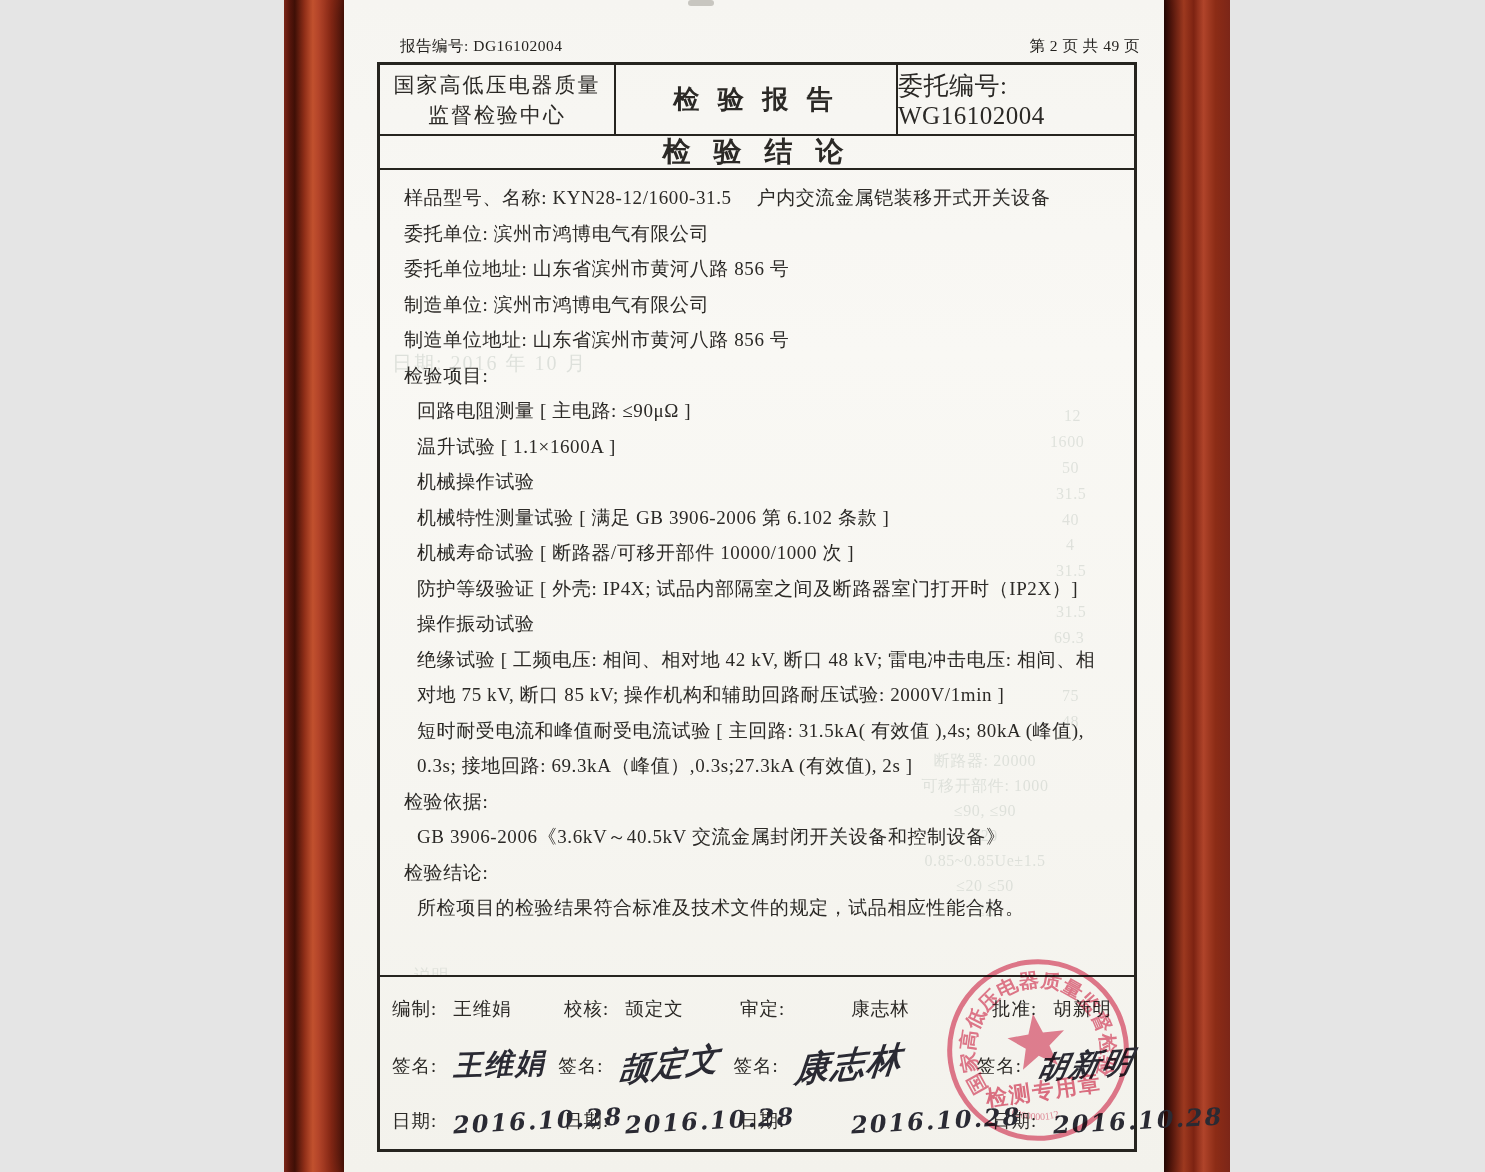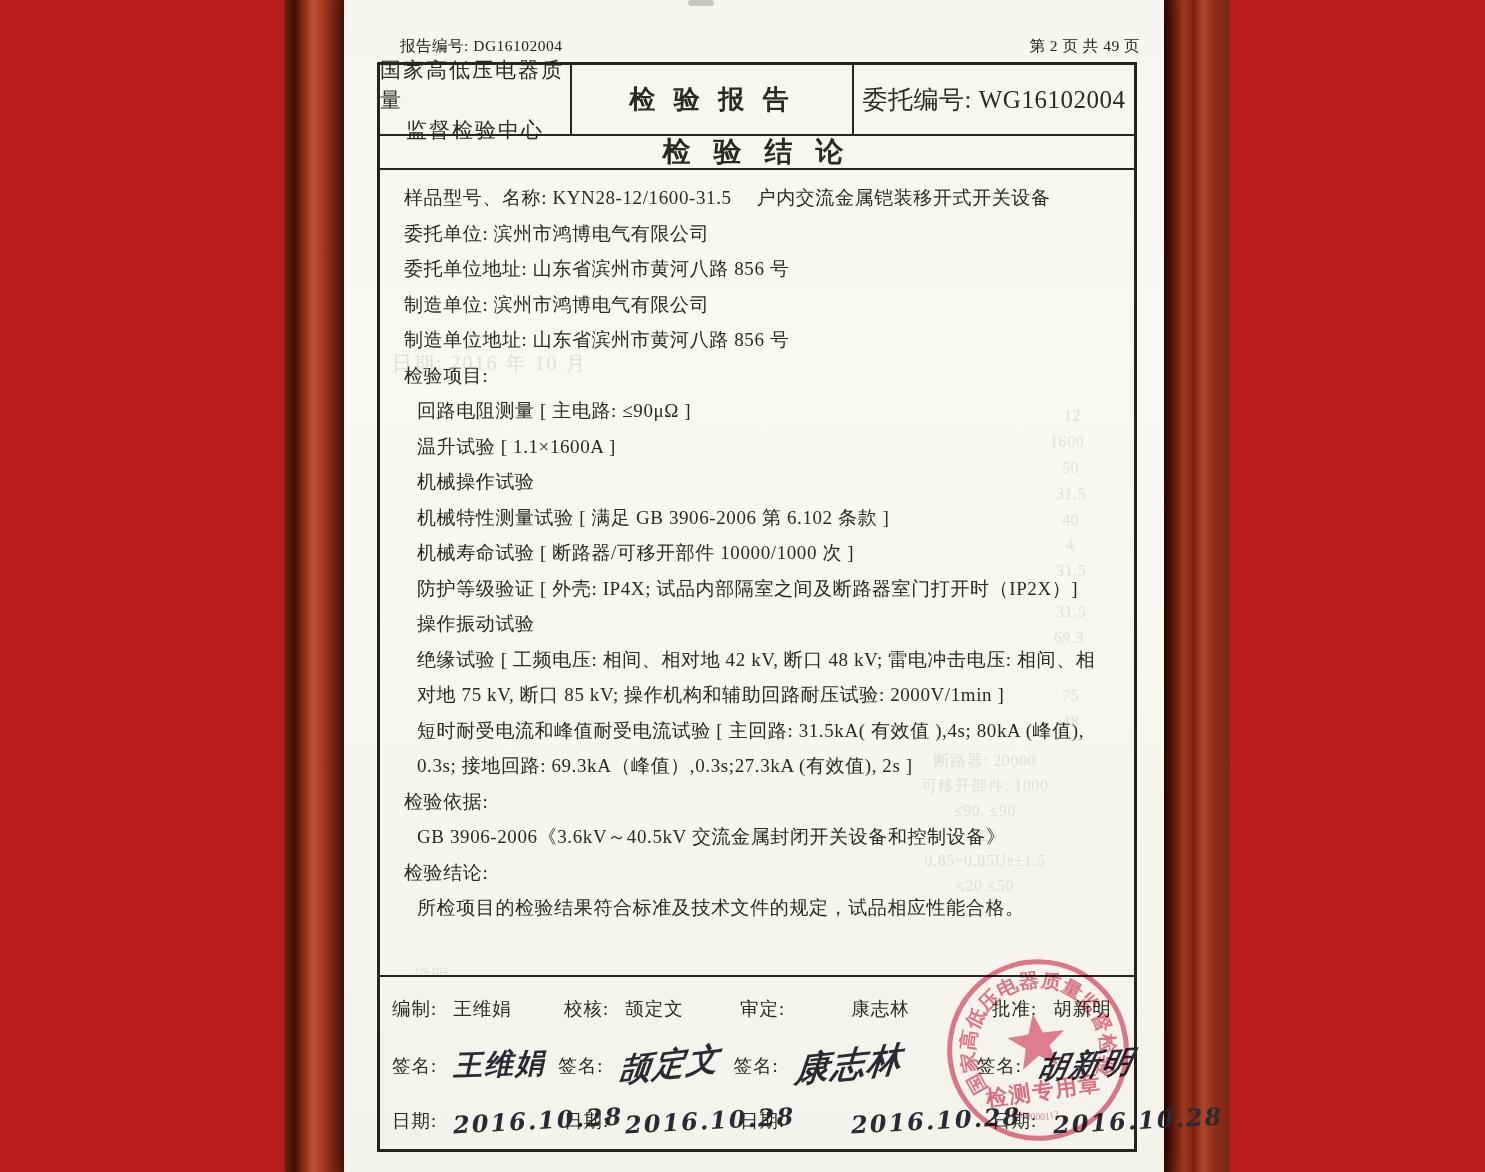--- a/index.html
+++ b/index.html
@@ -1,19 +1,19 @@
 <!DOCTYPE html>
 <html><head>
 <meta charset="utf-8">
 <style>
   * { margin:0; padding:0; box-sizing:border-box; }
   html,body { background:#5f1c10; }
   .stage {
     position:relative; width:1485px; height:1172px; overflow:hidden;
-    background:#b91c1c;
+    background:#e5e5e5;
     font-family:"Liberation Serif", serif;
     color:#2b2926;
   }
   
   .trim-left {
     position:absolute; top:0; bottom:0; left:284px; width:60px;
     background:linear-gradient(90deg,#7c2618 0%,#55150b 10%,#3f0f06 18%,#8f2e18 34%,#c2522f 48%,#b4452a 58%,#8c2a16 78%,#6e1f10 92%,#571508 100%);
   }
   .trim-right {
     position:absolute; top:0; bottom:0; left:1164px; width:66px;
@@ -31,21 +31,21 @@
     position:absolute; left:56px; top:36px; width:740px;
     display:flex; justify-content:space-between;
     font-size:15.5px; letter-spacing:.5px; color:#24221f;
   }
 
   .report-table {
     position:absolute; left:33px; top:62px; width:760px; height:1090px;
     border:3px solid #26241f; display:flex; flex-direction:column;
   }
   .row-mast { display:flex; height:71px; border-bottom:2px solid #26241f; }
-  .cell-org { width:192px; border-right:2px solid #26241f;
+  .cell-org { width:236px; border-right:2px solid #26241f;
     display:flex; flex-direction:column; justify-content:center; align-items:center;
     font-size:21px; line-height:30px; letter-spacing:2px; }
   .cell-title { width:282px; border-right:2px solid #26241f;
     display:flex; justify-content:center; align-items:center;
     font-size:26px; font-weight:bold; letter-spacing:6px; }
   .cell-entrust { flex:1; display:flex; justify-content:center; align-items:center;
     font-size:25px; letter-spacing:.5px; }
   .row-section { height:34px; border-bottom:2px solid #26241f;
     display:flex; justify-content:center; align-items:center;
     font-size:28px; font-weight:bold; letter-spacing:8px; }

